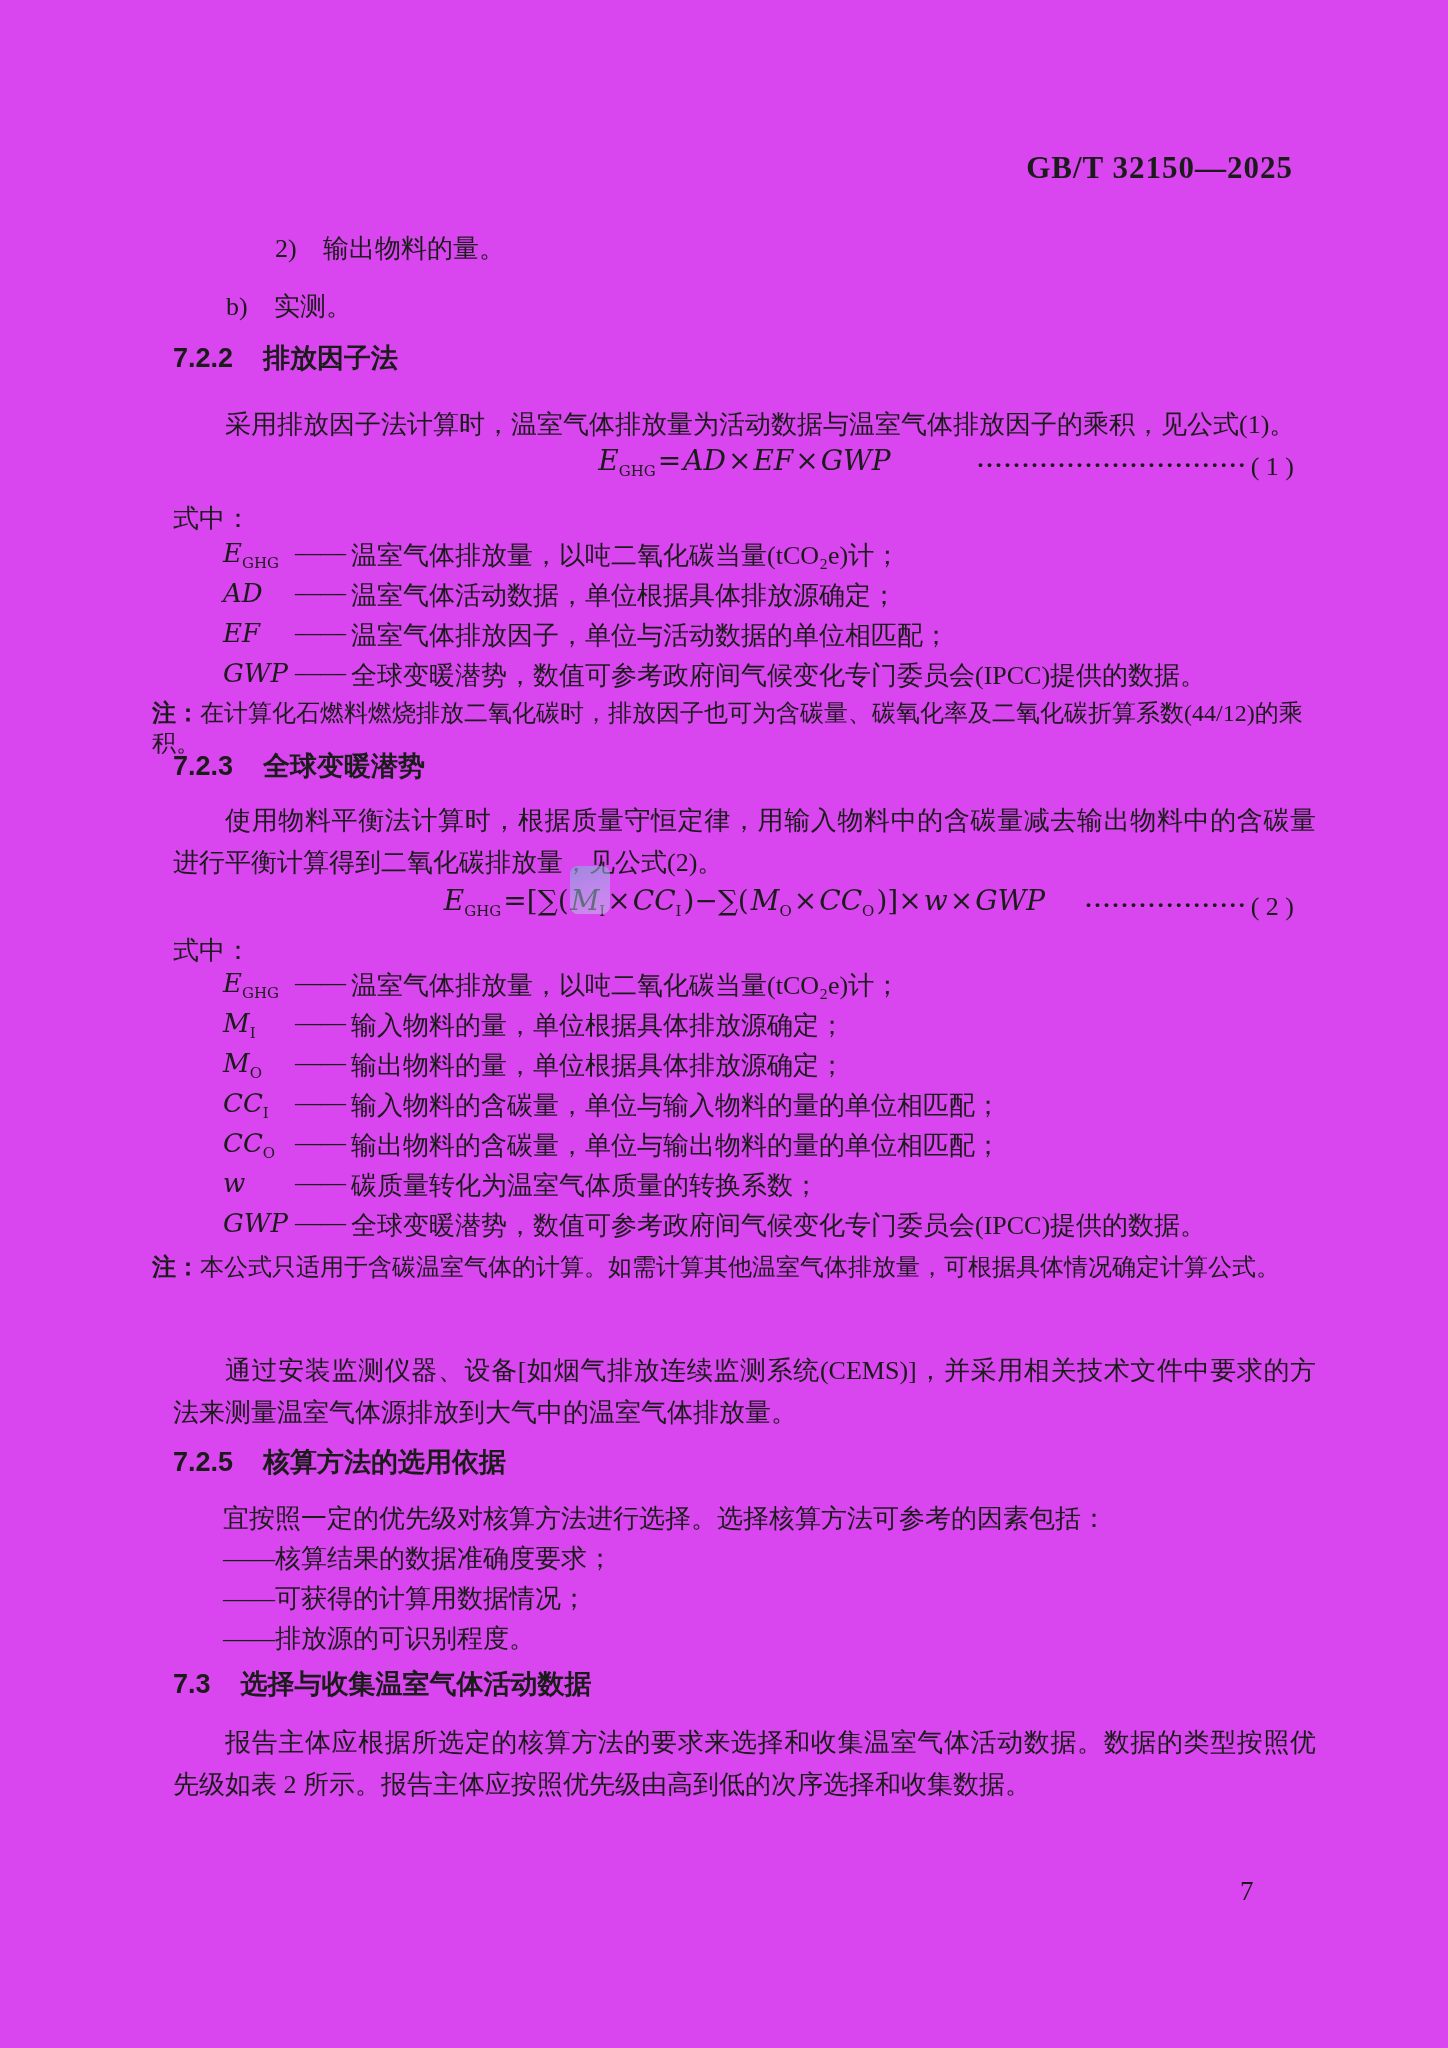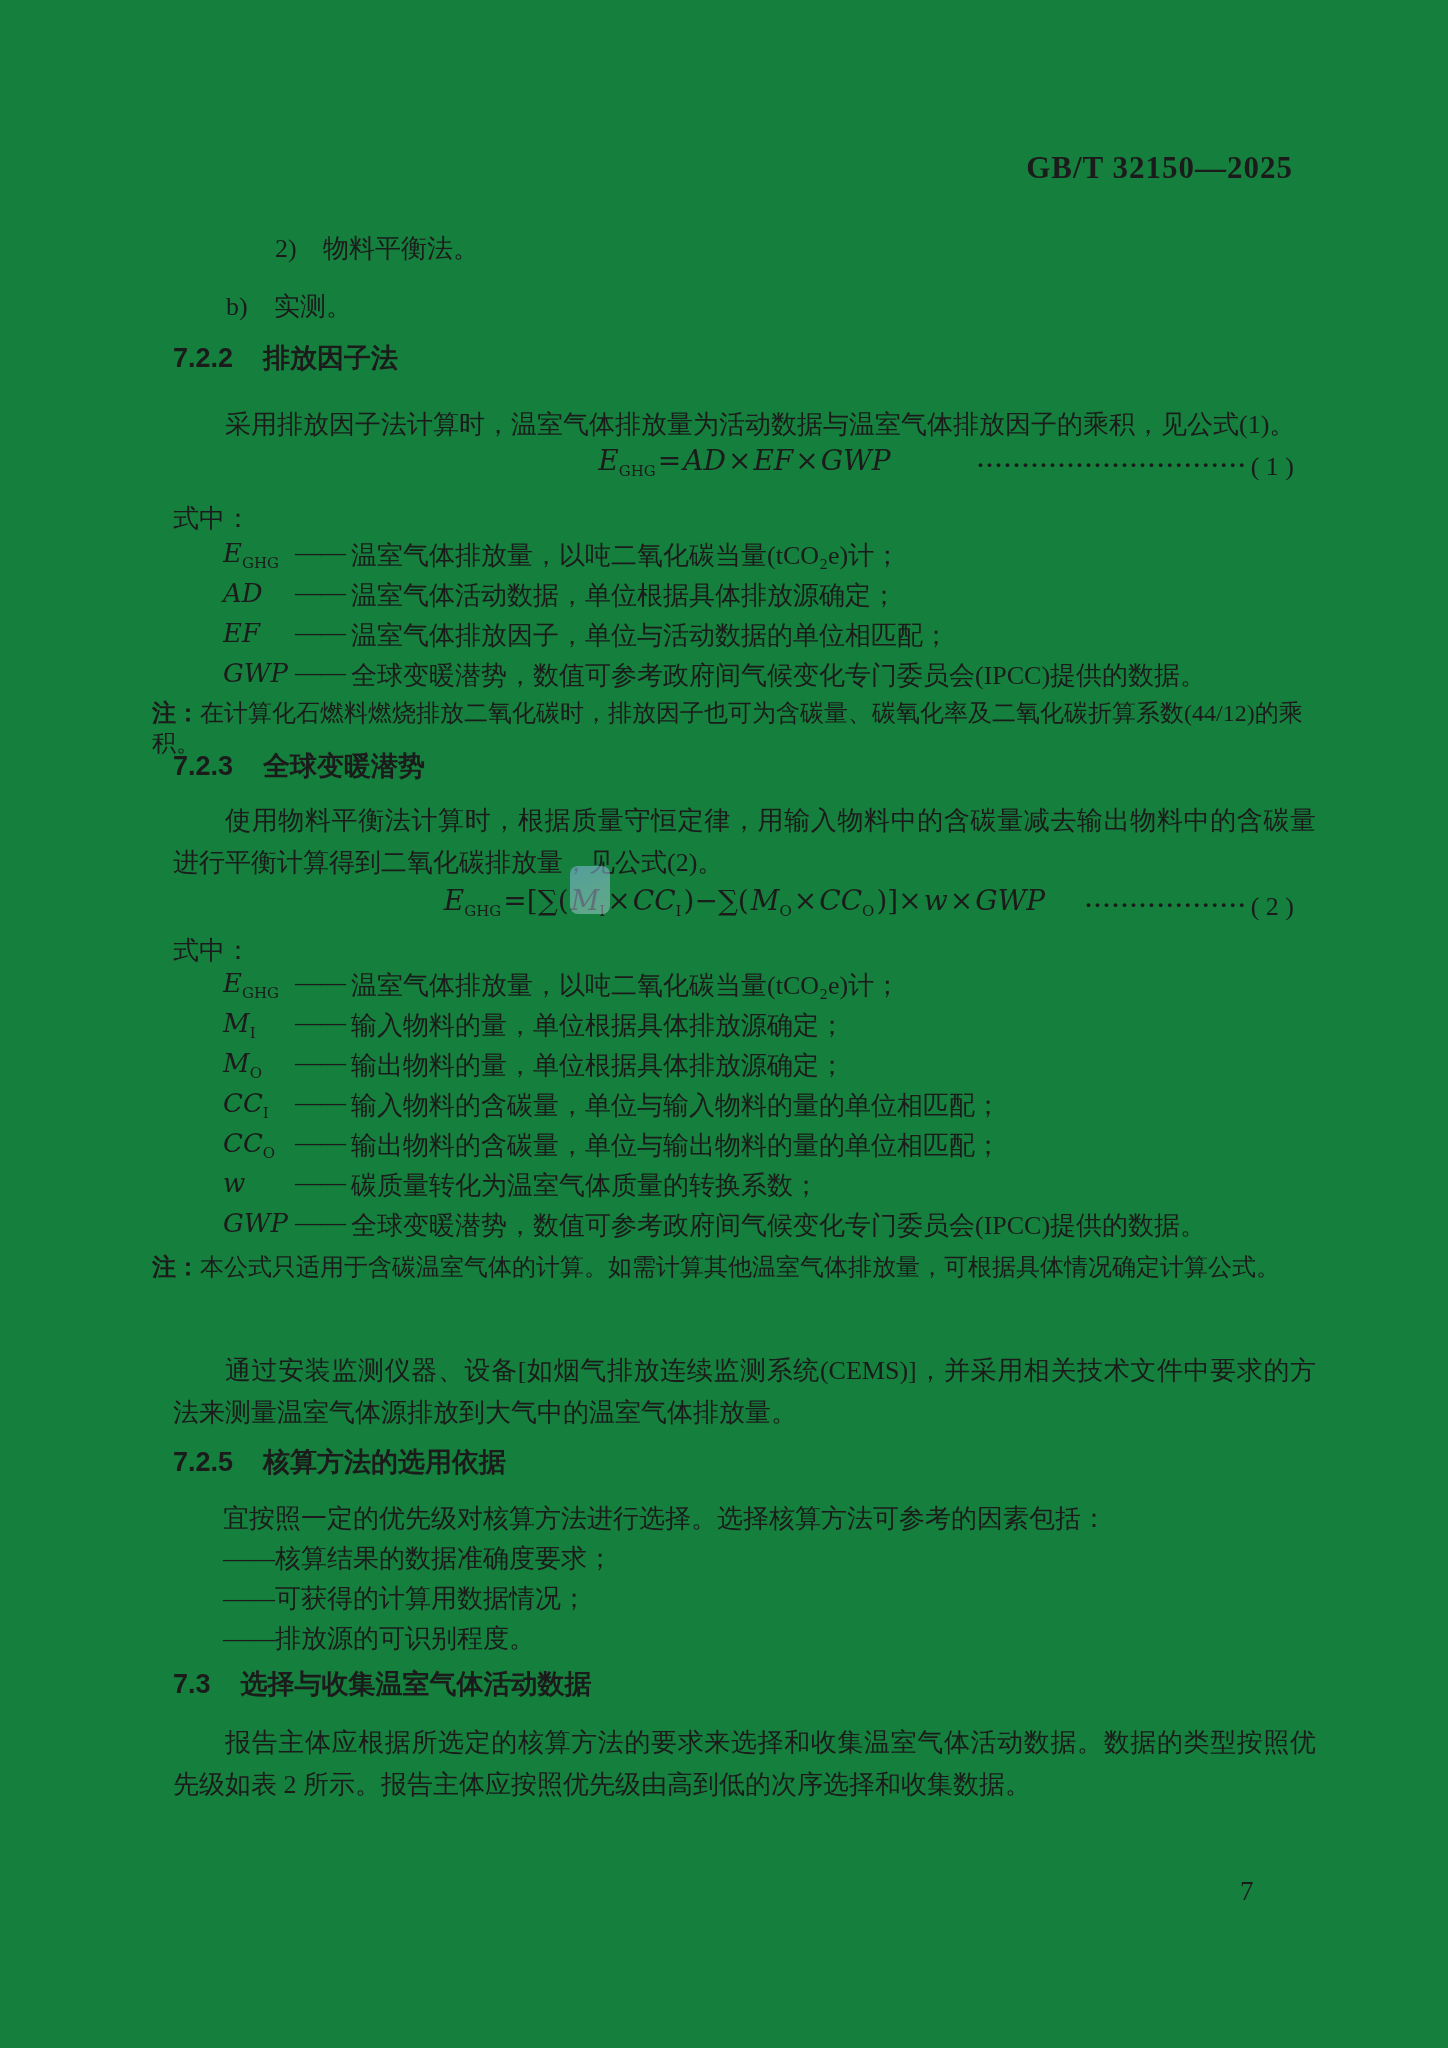--- a/index.html
+++ b/index.html
@@ -1,19 +1,19 @@
 <!DOCTYPE html>
 <html lang="zh"><head>
 <meta charset="utf-8">
 <style>
   html,body{margin:0;padding:0;background:#e8e8e8;}
   .page{
     position:relative;
     width:1448px;height:2048px;
-    background:#15803d;
+    background:#d946ef;
     color:#1b1b1b;
     font-family:"Liberation Serif","DejaVu Serif",serif;
     overflow:hidden;
   }
   .blk{position:absolute;left:173px;width:1143px;}
   
   .doc-code{top:150px;text-align:right;font-size:31px;font-weight:bold;letter-spacing:1px;width:1120px;}
   
   .intro-item{font-size:26px;line-height:42px;}
   .li2{top:228px;padding-left:102px;}
@@ -64,21 +64,21 @@
   }
 </style>
 </head>
 <body>
 
 <div class="page">
 
   <div class="blk doc-code">GB/T 32150—2025</div>
 
   <div class="blk intro-item li2">
-    <span class="marker">2)</span><span>物料平衡法。</span>
+    <span class="marker">2)</span><span>输出物料的量。</span>
   </div>
   <div class="blk intro-item lib">
     <span class="marker">b)</span><span>实测。</span>
   </div>
 
   <div class="blk heading h722">
     <span class="h-num">7.2.2</span><span>排放因子法</span>
   </div>
   <div class="blk para p722">采用排放因子法计算时，温室气体排放量为活动数据与温室气体排放因子的乘积，见公式(1)。</div>
 

